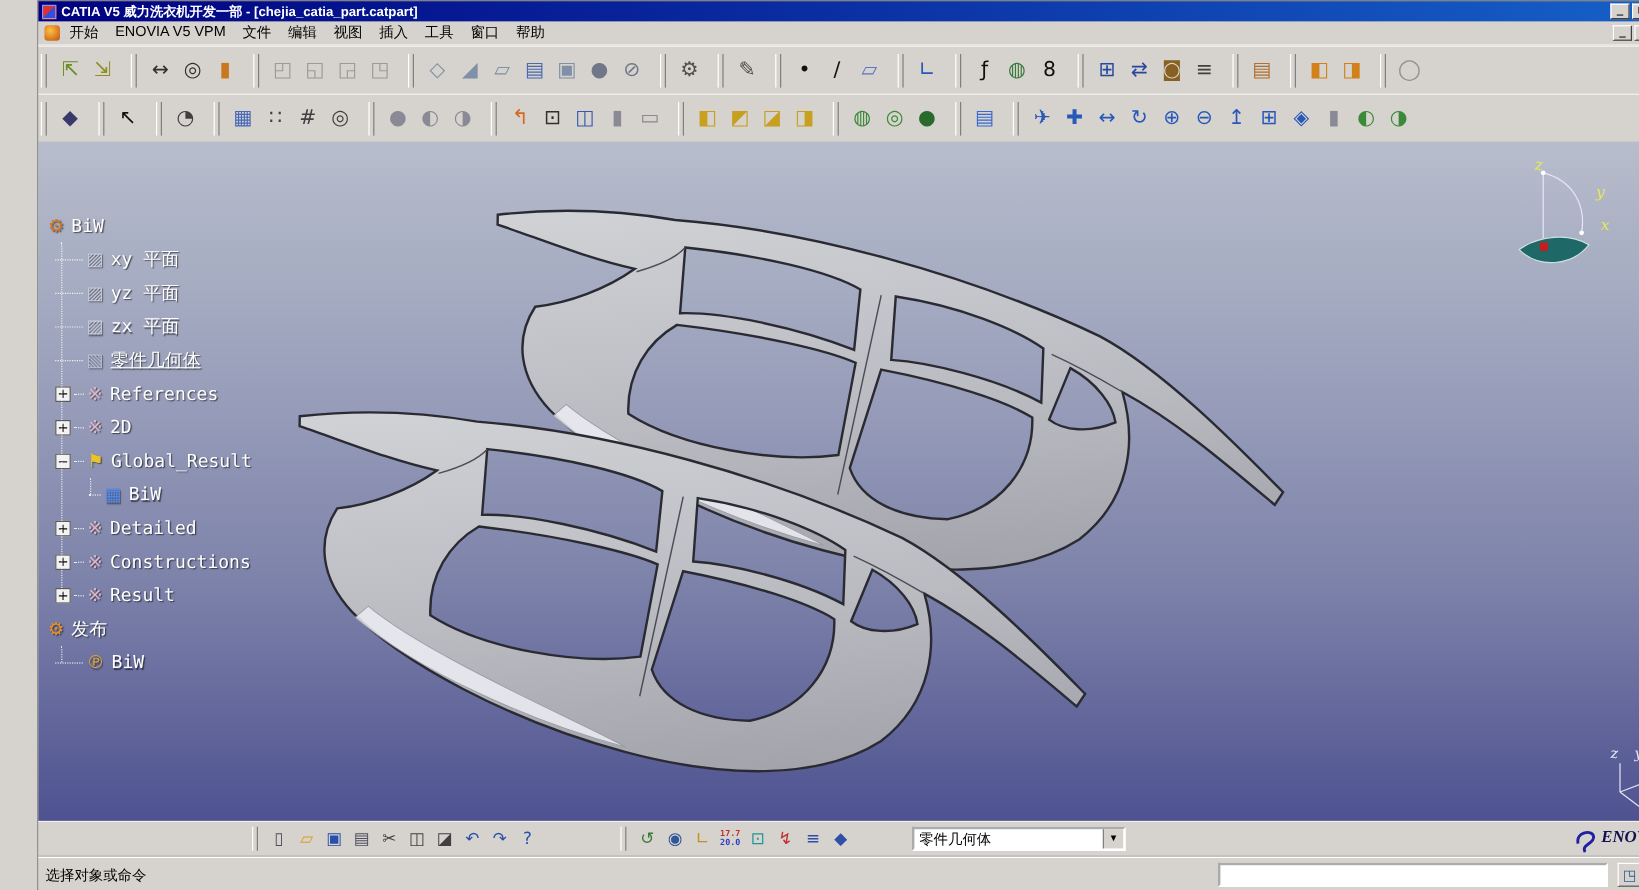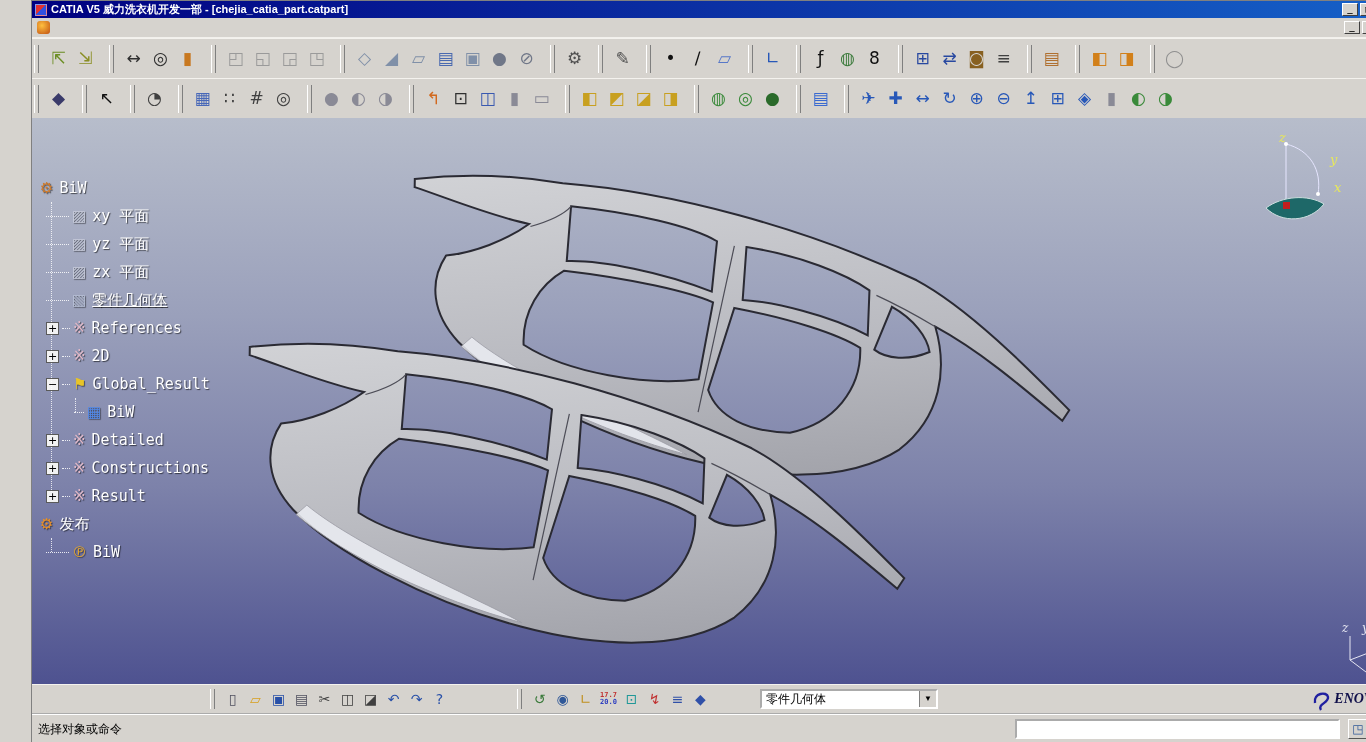--- a/index.html
+++ b/index.html
@@ -111,20 +111,31 @@
     <span>CATIA V5  威力洗衣机开发一部 - [chejia_catia_part.catpart]</span>
     <div class="win-controls" id="win-controls">
         <div class="wc">_</div>
         <div class="wc">□</div>
         <div class="wc">×</div>
       </div>
   </div>
 
   <div class="menubar">
     <div class="start-icon"></div>
+    <div id="menu-items" style="display:flex">
+        <div class="menu-item">开始</div>
+        <div class="menu-item">ENOVIA V5 VPM</div>
+        <div class="menu-item">文件</div>
+        <div class="menu-item">编辑</div>
+        <div class="menu-item">视图</div>
+        <div class="menu-item">插入</div>
+        <div class="menu-item">工具</div>
+        <div class="menu-item">窗口</div>
+        <div class="menu-item">帮助</div>
+      </div>
     <div class="mdi-controls win-controls" id="mdi-controls">
         <div class="wc">_</div>
         <div class="wc">□</div>
         <div class="wc">×</div>
       </div>
   </div>
 
   <div class="toolbar" id="toolbar-row1">
       <div class="tb-group">
         <div class="tb-icon">

